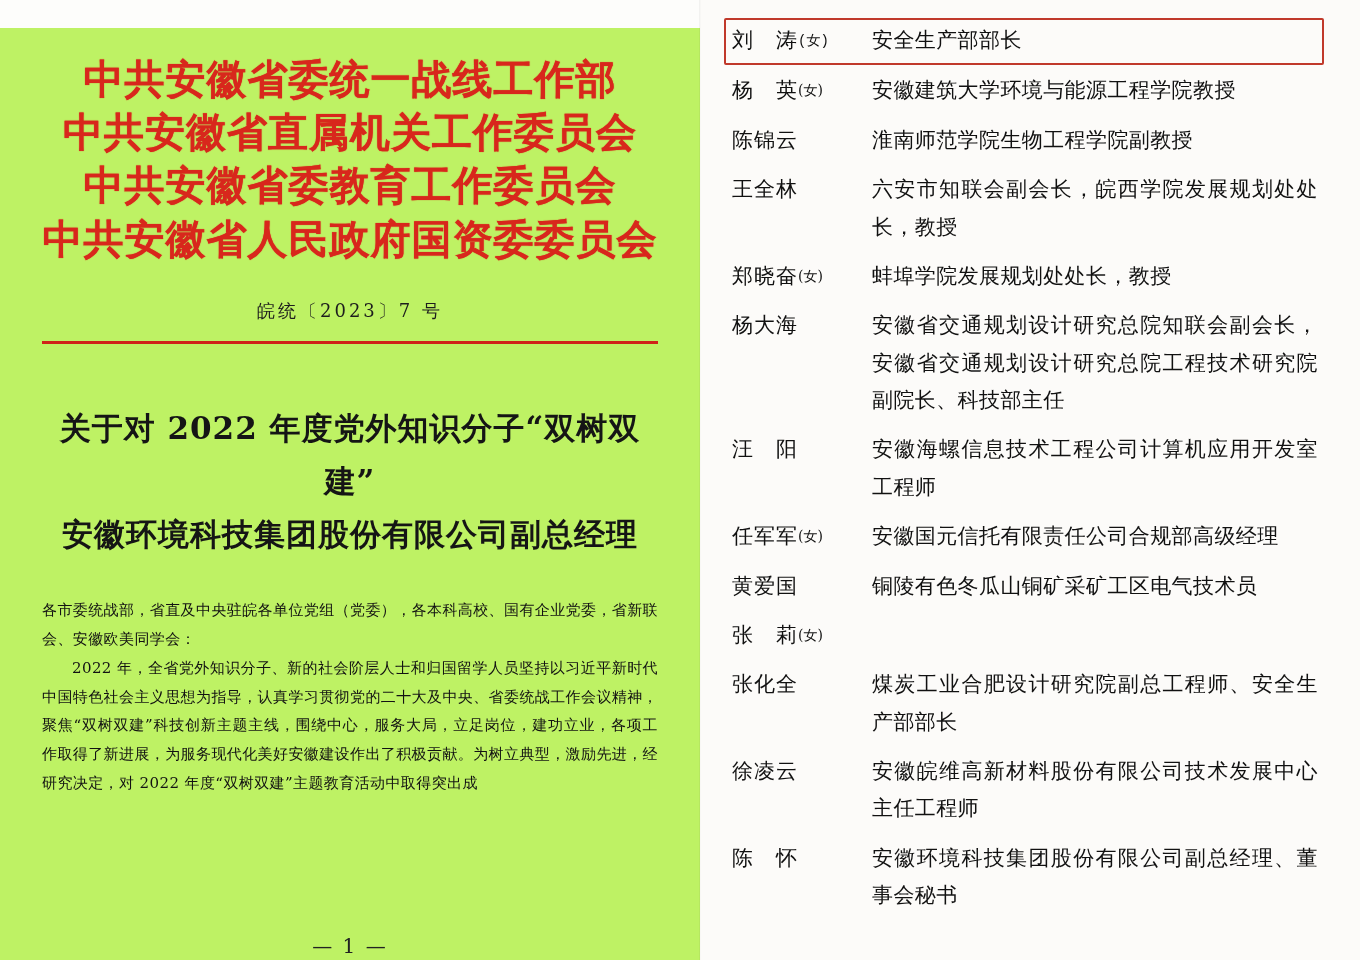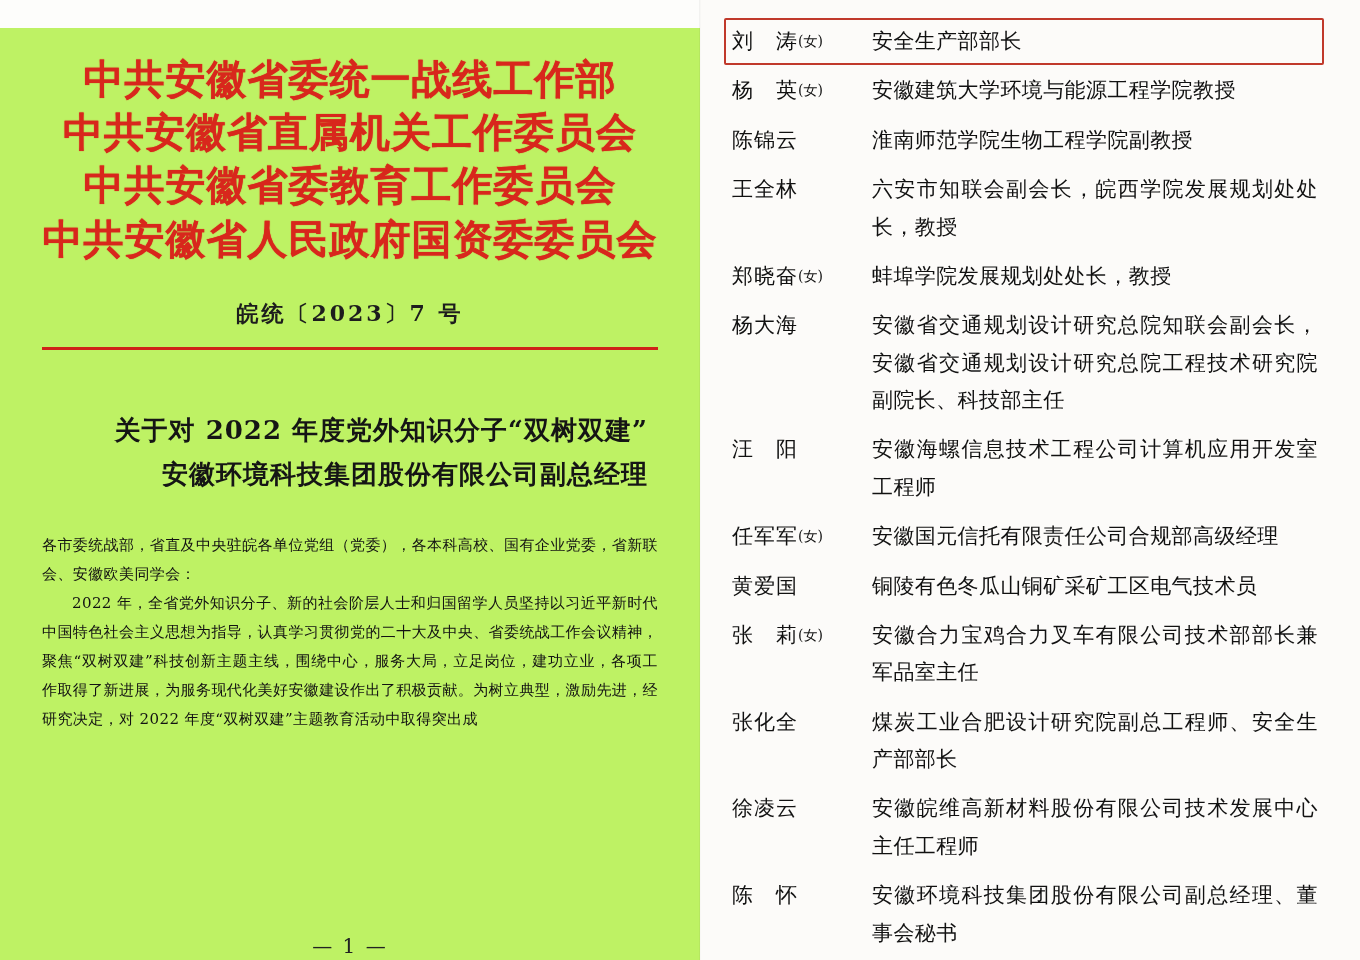--- a/index.html
+++ b/index.html
@@ -42,34 +42,33 @@
     font-weight: bold;
     font-size: 40px;
     line-height: 1.33;
     letter-spacing: 1px;
     white-space: nowrap;
     text-shadow: 0 0 1px #d8271c;
   }
   .doc-number {
     text-align: center;
     margin-top: 34px;
-    font-size: 22px;
+    font-size: 18px;
     color: #1d1d1d;
     letter-spacing: 3px;
-    font-weight: bold;
   }
   .red-rule {
     margin: 18px 42px 0 42px;
     height: 3px;
     background: #cf2318;
   }
   .doc-title {
     margin: 58px 52px 0 52px;
-    text-align: right;
-    font-size: 26px;
+    text-align: center;
+    font-size: 31px;
     font-weight: bold;
     line-height: 1.72;
     color: #151515;
     letter-spacing: 1px;
   }
   .doc-body {
     margin: 34px 42px 0 42px;
     font-size: 15px;
     line-height: 1.93;
     color: #121212;
@@ -109,20 +108,21 @@
     display: flex;
     align-items: flex-start;
     margin-bottom: 2px;
     padding: 3px 4px 3px 6px;
     border: 2px solid transparent;
     border-radius: 2px;
   }
   .entry.highlight {
     border-color: #c0392b;
     border-width: 2.5px;
+    font-family: Liberation Mono, monospace;
   }
   .entry .name {
     flex: 0 0 140px;
     font-size: 21px;
     color: #111;
     line-height: 1.78;
     white-space: nowrap;
     letter-spacing: 1px;
   }
   .entry .name .gender {
@@ -223,21 +223,20 @@
         <div class="title">安徽国元信托有限责任公司合规部高级经理</div>
       </div>
 
       <div class="entry">
         <div class="name"><span>黄爱国</span><span class="gender"></span></div>
         <div class="title">铜陵有色冬瓜山铜矿采矿工区电气技术员</div>
       </div>
 
       <div class="entry">
         <div class="name"><span>张　莉</span><span class="gender">(女)</span></div>
-        <div class="title">安徽合力宝鸡合力叉车有限公司技术部部长兼军品室主任</div>
       </div>
 
       <div class="entry">
         <div class="name"><span>张化全</span><span class="gender"></span></div>
         <div class="title">煤炭工业合肥设计研究院副总工程师、安全生产部部长</div>
       </div>
 
       <div class="entry">
         <div class="name"><span>徐凌云</span><span class="gender"></span></div>
         <div class="title">安徽皖维高新材料股份有限公司技术发展中心主任工程师</div>

